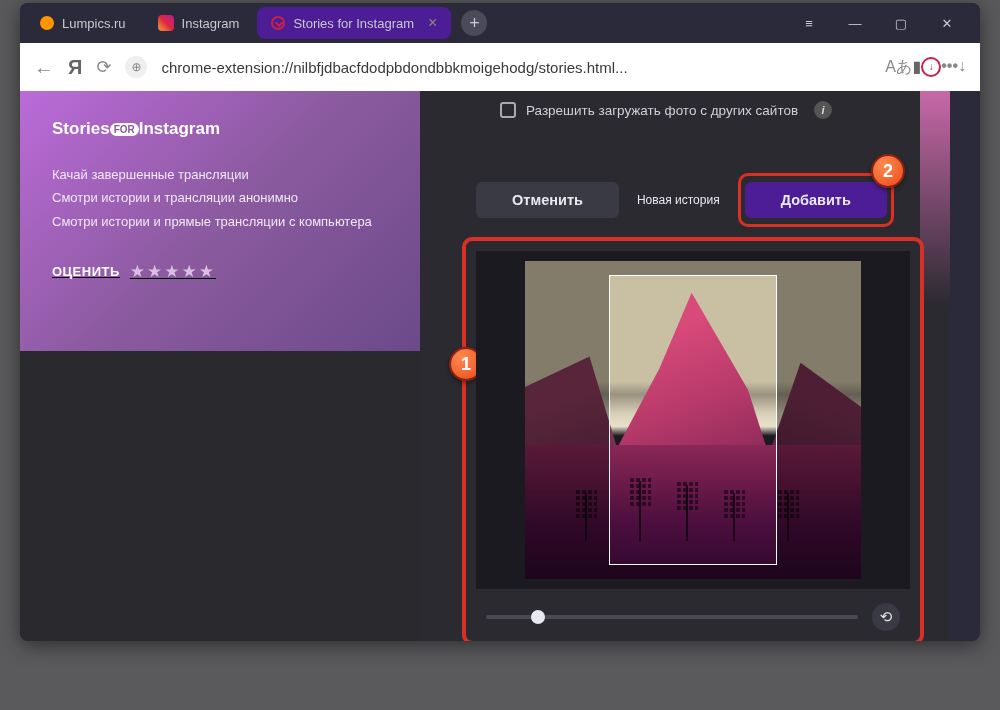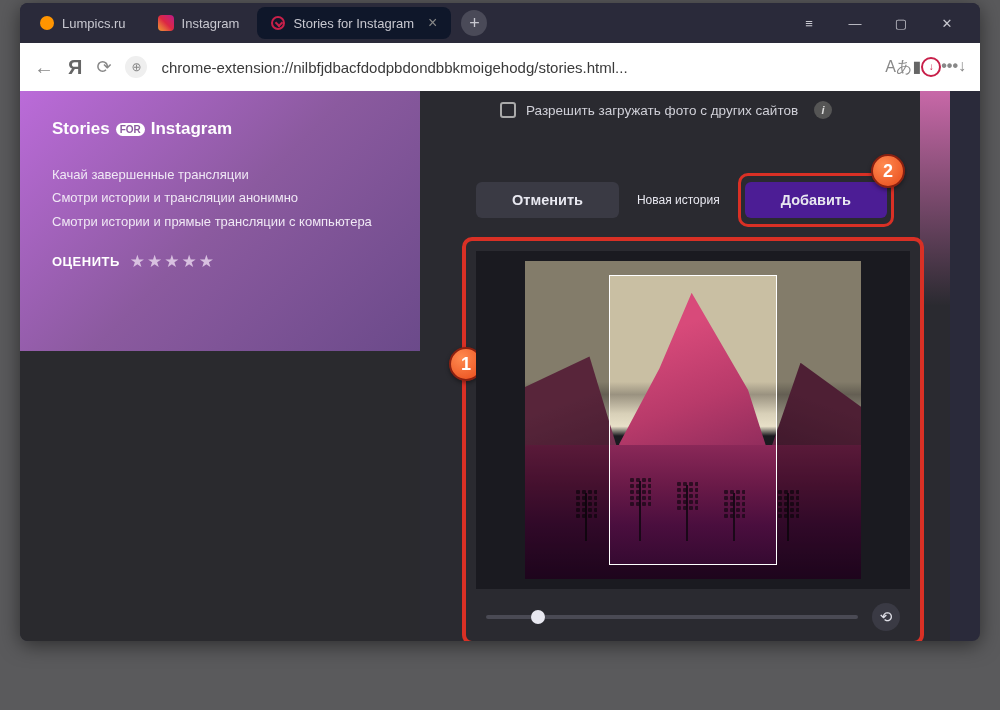--- a/index.html
+++ b/index.html
@@ -1,21 +1,21 @@
 <!DOCTYPE html>
 <html><head>
 <meta charset="utf-8">
 <style>
 * { margin: 0; padding: 0; box-sizing: border-box; font-family: -apple-system, BlinkMacSystemFont, "Segoe UI", Arial, sans-serif; }
 body { width: 1000px; height: 710px; background: #5a5a5c; overflow: hidden; position: relative; }
 .browser { position: absolute; left: 20px; top: 3px; width: 960px; height: 638px; background: #2a2a3a; border-radius: 8px; box-shadow: 0 4px 20px rgba(0,0,0,0.5); overflow: hidden; }
 
 .tabbar { height: 40px; background: #2a2a3a; display: flex; align-items: center; padding: 0 6px; }
 .tab { height: 32px; display: flex; align-items: center; gap: 8px; padding: 0 14px; border-radius: 8px; color: #c8c8d0; font-size: 13px; cursor: pointer; margin-right: 4px; }
-.tab.active { background: #0f172a; }
+.tab.active { background: #4c1d95; }
 .tab-fav { width: 16px; height: 16px; border-radius: 3px; display: inline-block; }
 .fav-orange { background: #ff9500; border-radius: 50%; width: 14px; height: 14px; }
 .fav-ig { background: linear-gradient(45deg,#f09433,#e6683c,#dc2743,#cc2366,#bc1888); border-radius: 4px; }
 .fav-dl { border: 2px solid #c8204a; border-radius: 50%; width: 14px; height: 14px; position: relative; }
 .fav-dl::after { content:''; position:absolute; left:3px; top:2px; width:4px; height:4px; border-left:2px solid #c8204a; border-bottom:2px solid #c8204a; transform: rotate(-45deg); }
 .tab-close { color: #888; font-size: 16px; margin-left: 6px; }
 .newtab { width: 26px; height: 26px; border-radius: 50%; background: #4a4a58; display: flex; align-items: center; justify-content: center; color: #c8c8d0; font-size: 18px; margin-left: 6px; }
 .winbtns { margin-left: auto; display: flex; gap: 8px; padding-right: 8px; }
 .winbtn { width: 38px; height: 30px; display: flex; align-items: center; justify-content: center; color: #c8c8d0; font-size: 13px; }
 
@@ -23,24 +23,24 @@
 .nav-arrow { color: #888; font-size: 20px; }
 .reload { color: #888; font-size: 18px; }
 .addr-icon { width: 22px; height: 22px; border-radius: 50%; background: #efefef; display:flex; align-items:center; justify-content:center; color:#888; font-size:12px; }
 .addr-url { flex: 1; color: #3a3a3a; font-size: 15px; white-space: nowrap; overflow: hidden; text-overflow: ellipsis; }
 .addr-actions { display: flex; align-items: flex-start; gap: 0; color: #888; }
 .addr-ico { font-size: 16px; }
 .dl-circ { width:20px; height:20px; border:2px solid #c8204a; border-radius:50%; display:flex; align-items:center; justify-content:center; color:#c8204a; font-size:10px; font-weight:bold; }
 
 .content { position: relative; height: 614px; }
 .sidebar { position: absolute; left: 0; top: 0; width: 400px; height: 260px; background: linear-gradient(135deg, #bb6bd9 0%, #8b5a9f 50%, #6b4a8a 100%); padding: 28px 32px; }
-.sidebar-title { color: #fff; font-size: 17px; font-weight: 600; margin-bottom: 24px; display: flex; align-items: center; gap: 6px; }
+.sidebar-title { color: #fff; font-size: 17px; font-weight: 600; margin-bottom: 24px; display: flex; align-items: center; }
 .for-badge { background: #fff; color: #8b5a9f; border-radius: 10px; padding: 1px 4px; font-size: 10px; font-weight: 700; }
 .sidebar-item { color: #f0e8f5; font-size: 13px; line-height: 1.8; }
-.rating { margin-top: 18px; display: flex; align-items: center; gap: 10px; }
+.rating { margin-top: 28px; display: flex; align-items: center; gap: 10px; text-decoration: underline; }
 .rating-label { color: #fff; font-weight: 700; font-size: 13px; letter-spacing: 0.5px; }
 .stars { color: #d8c0e0; font-size: 17px; letter-spacing: 2px; }
 .sidebar-below { position:absolute; left:0; top:260px; width:400px; height:354px; background:#2a2a2e; }
 
 .main { position: absolute; left: 400px; top: 0; width: 530px; height: 614px; background: #2a2a30; }
 .main-hdr { display: flex; align-items: center; gap: 10px; padding: 10px 24px 0 80px; color: #d0d0d8; font-size: 13.5px; }
 .chk { width: 16px; height: 16px; border: 2px solid #aaa; border-radius: 3px; }
 .info-ico { width:18px; height:18px; border-radius:50%; background:#555; color:#ddd; display:inline-flex; align-items:center; justify-content:center; font-size:11px; margin-left:6px; font-style:italic; font-weight:bold; }
 
 .actionrow { display:flex; align-items:center; justify-content:center; gap:12px; margin-top:54px; }

